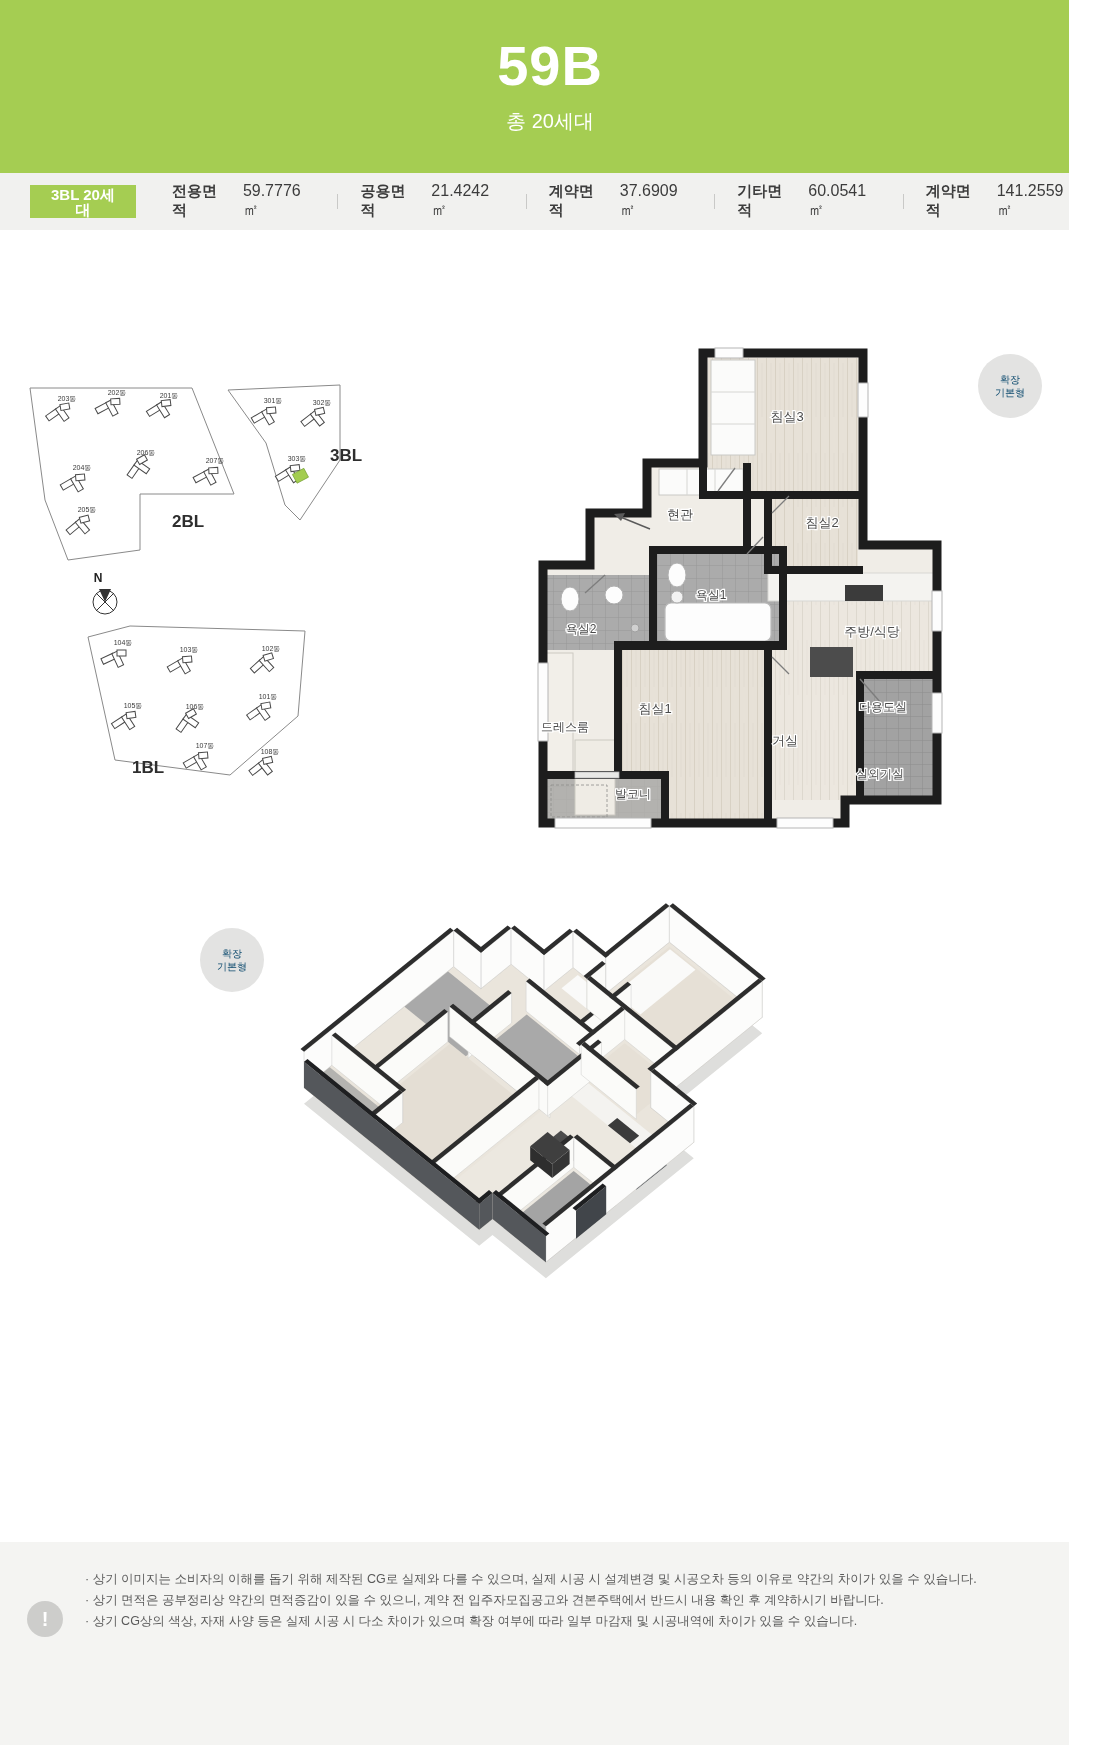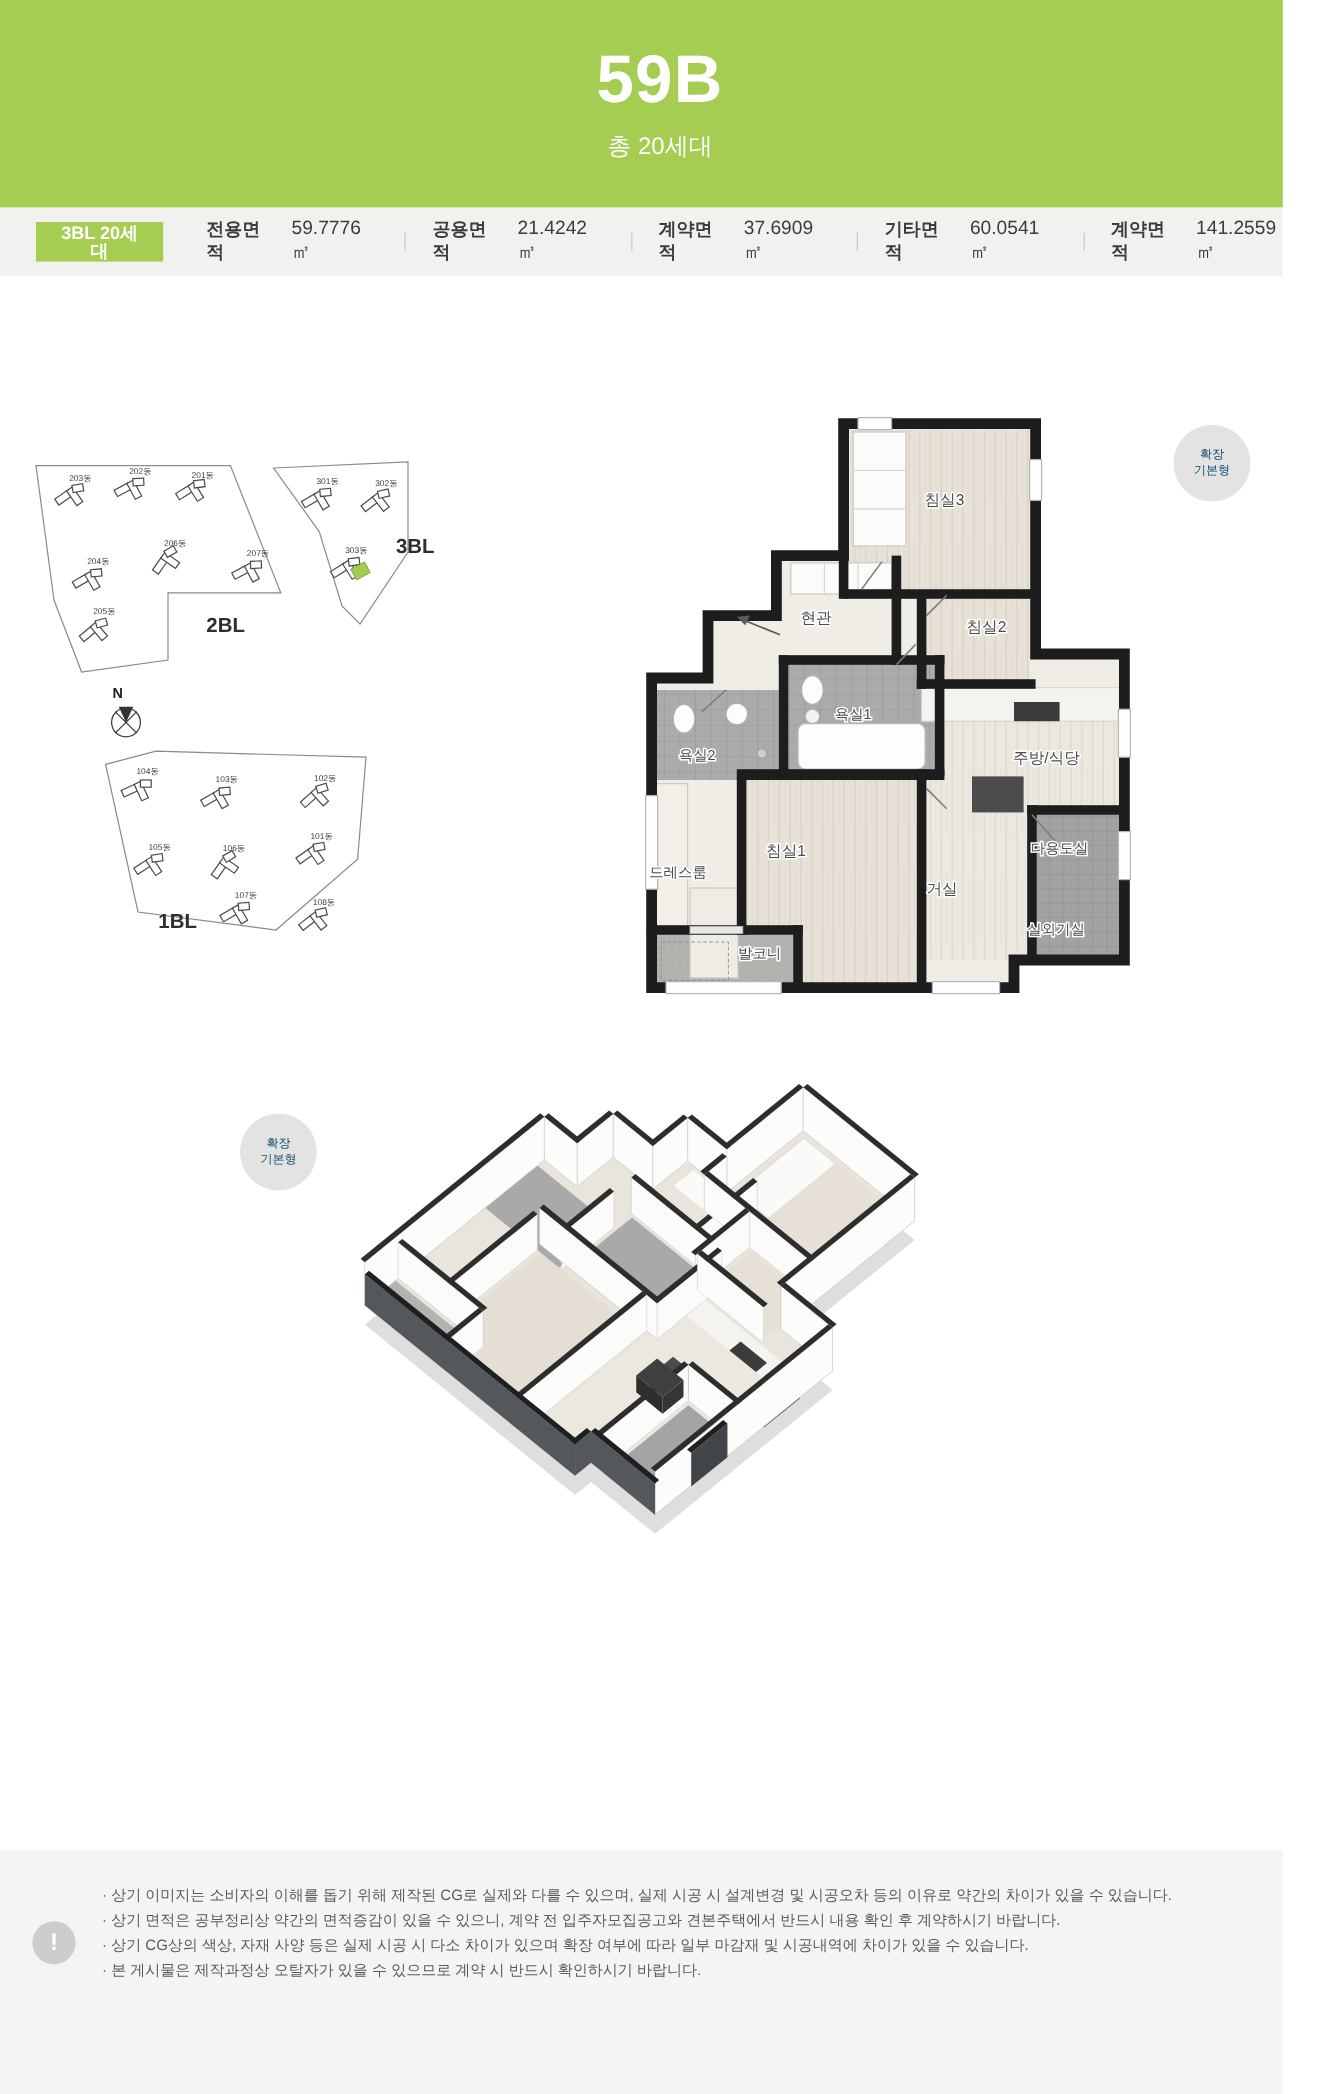--- a/index.html
+++ b/index.html
@@ -394,17 +394,16 @@
       <polygon points="240.2,306.2 262.2,324.1 262.2,338.1 240.2,320.2" fill="#2e2e2e"></polygon>
       <polygon points="279.6,310.0 262.2,324.1 262.2,338.1 279.6,324.0" fill="#353535"></polygon>
     </svg>
 
   <div class="footer">
     <div class="mark">!</div>
     <div class="notes">
       <div class="note">· 상기 이미지는 소비자의 이해를 돕기 위해 제작된 CG로 실제와 다를 수 있으며, 실제 시공 시 설계변경 및 시공오차 등의 이유로 약간의 차이가 있을 수 있습니다.</div>
       <div class="note">· 상기 면적은 공부정리상 약간의 면적증감이 있을 수 있으니, 계약 전 입주자모집공고와 견본주택에서 반드시 내용 확인 후 계약하시기 바랍니다.</div>
       <div class="note">· 상기 CG상의 색상, 자재 사양 등은 실제 시공 시 다소 차이가 있으며 확장 여부에 따라 일부 마감재 및 시공내역에 차이가 있을 수 있습니다.</div>
-      <div class="note">· 본 게시물은 제작과정상 오탈자가 있을 수 있으므로 계약 시 반드시 확인하시기 바랍니다.</div>
     </div>
   </div>
 
 </div>
 
 </body></html>

